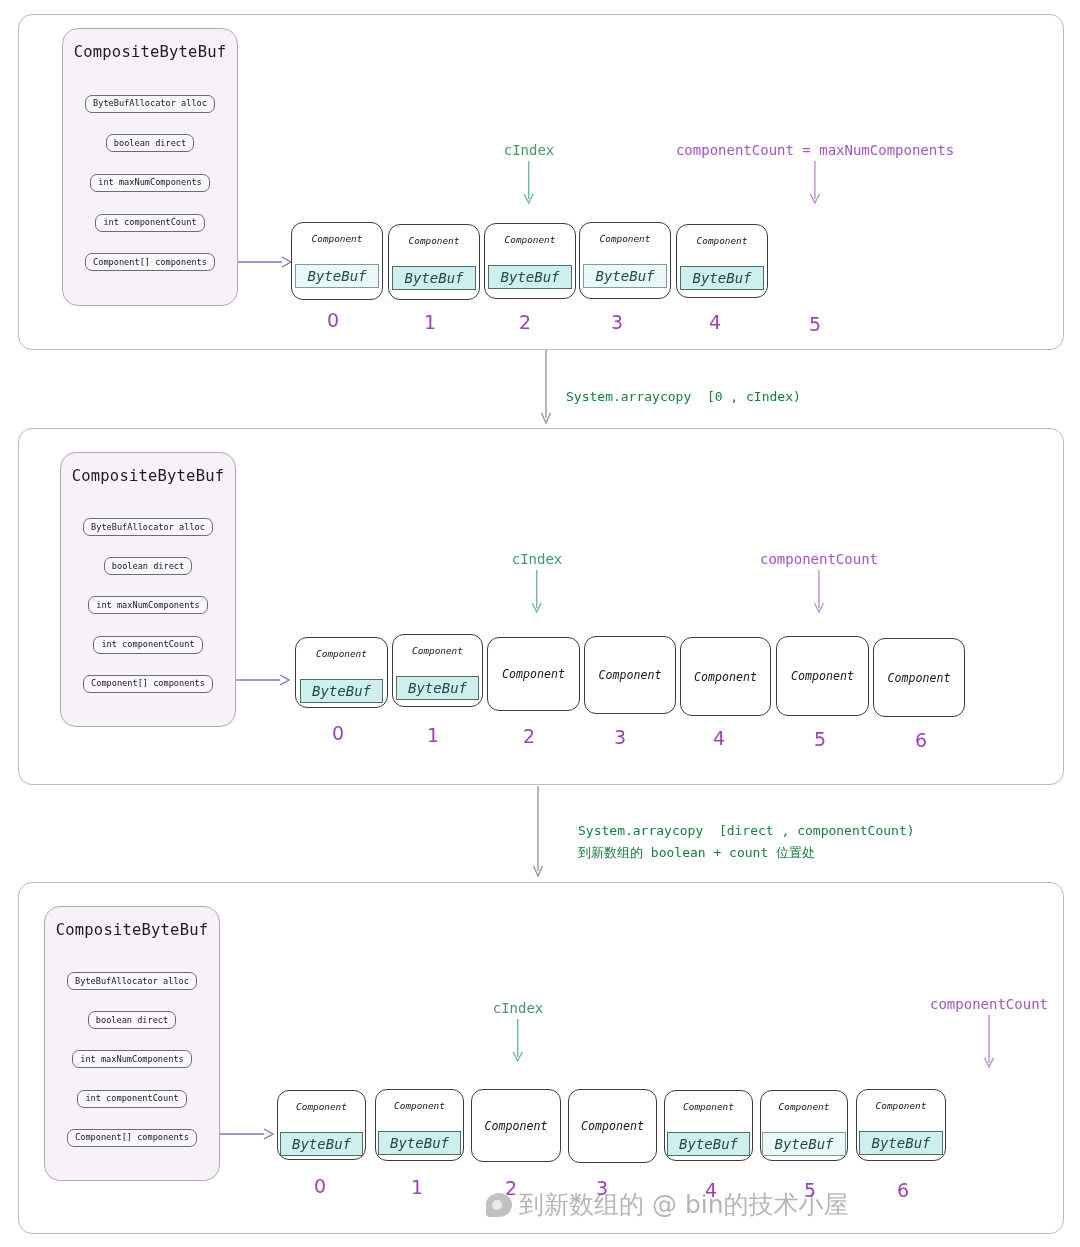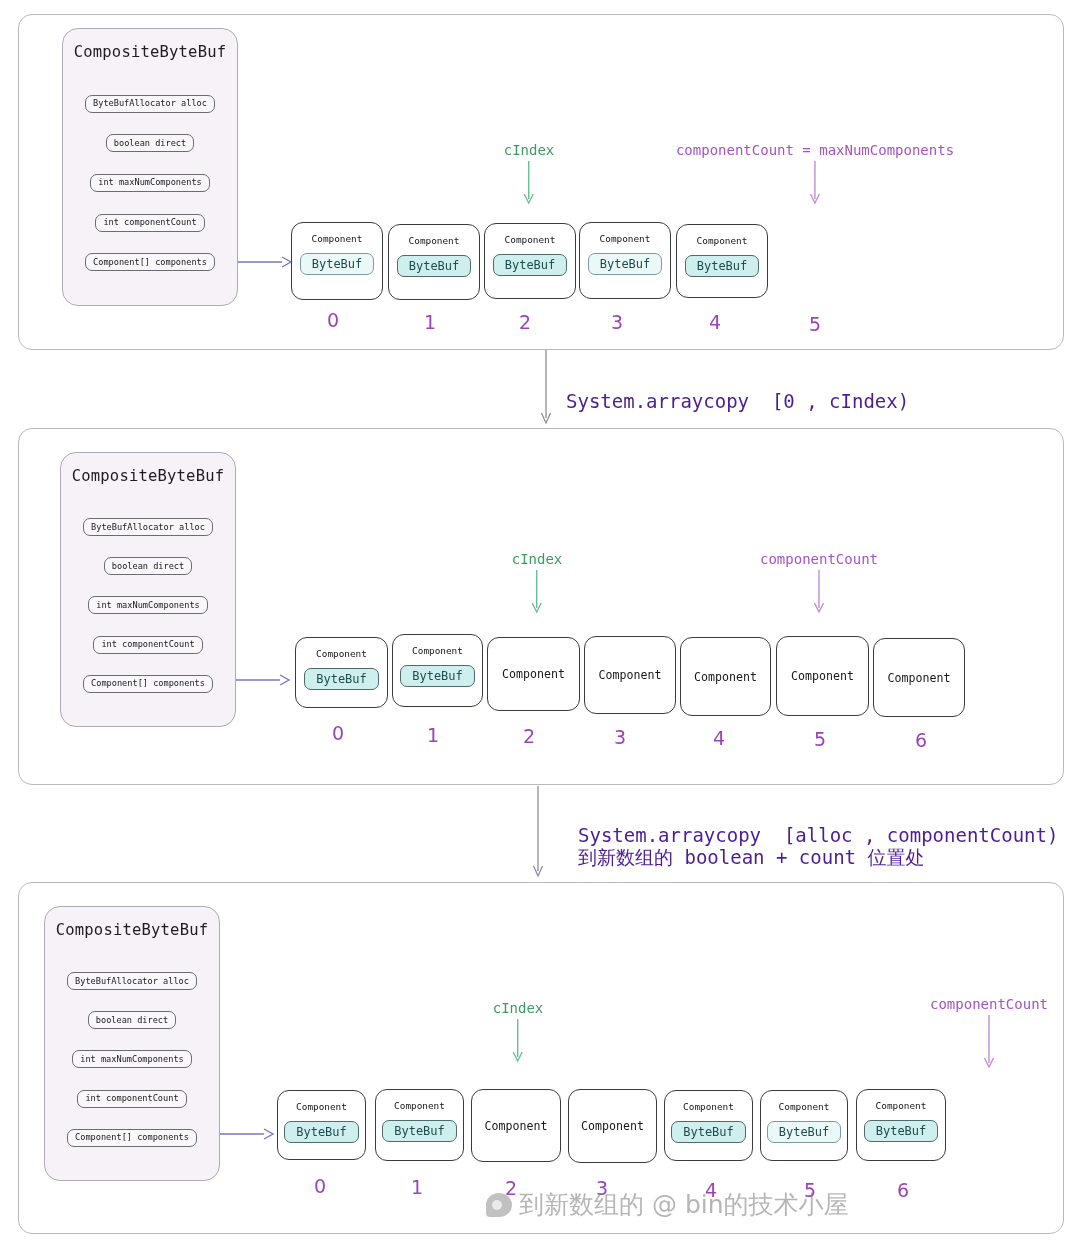--- a/index.html
+++ b/index.html
@@ -48,33 +48,33 @@
     padding:3.5px 7px;white-space:nowrap;line-height:1.05;
   }
 
   
   .comp{
     position:absolute;
     border:1.3px solid #3a3a42;
     border-radius:12px;
     background:#ffffff;
     box-sizing:border-box;
-    display:flex;flex-direction:column;align-items:center;
+    display:flex;flex-direction:column;align-items:center;font-style:italic;
   }
   .comp.filled{justify-content:flex-start;}
   .comp.empty{justify-content:center;}
   .comp-label{font-size:9.4px;color:#17171b;white-space:nowrap;}
   .comp.filled .comp-label{margin-top:10px;}
   .comp.empty  .comp-label{font-size:11.6px;}
   .bytebuf{
-    margin-top:9px;
+    margin-top:20px;
     border:1.2px solid #4e6b6b;
-    border-radius:7px;
+    border-radius:0;
     background:#cfeeee;
-    font-size:12px;color:#1d4d4d;
+    font-size:14px;color:#1d4d4d;
     padding:3.5px 11px;white-space:nowrap;line-height:1.05;
   }
   .bytebuf.pale{background:#eaf8f8;border-color:#7b9d9d;}
 
   
   .idx{
     position:absolute;
     font-size:19px;color:#9d43b8;
     transform:translateX(-50%);
     text-align:center;white-space:nowrap;
@@ -87,21 +87,21 @@
   .ann.green .ann-text{color:#3f9966;}
   .ann.purple .ann-text{color:#a653c4;}
   .ann svg{display:block;margin:2px auto 0 auto;}
 
   
   .connector{position:absolute;}
 
   
   .trans{
     position:absolute;
-    color:#4c1d95;font-size:19px;line-height:1.5;white-space:pre;
+    color:#15803d;font-size:13px;line-height:1.5;white-space:pre;
   }
 
   
   .watermark{
     position:absolute;
     display:flex;align-items:center;gap:7px;
     color:#7a7a7a;opacity:.55;
     font-family:"DejaVu Sans","Liberation Sans",sans-serif;
     font-size:25px;white-space:nowrap;pointer-events:none;
   }
@@ -248,21 +248,21 @@
 <div class="idx" style="left:529px;top:725px;">2</div>
 <div class="idx" style="left:620px;top:726px;">3</div>
 <div class="idx" style="left:719px;top:727px;">4</div>
 <div class="idx" style="left:820px;top:728px;">5</div>
 <div class="idx" style="left:921px;top:729px;">6</div>
 
 <svg class="connector" style="left:530px;top:786px;width:16px;height:96px;">
   <line x1="8" y1="0" x2="8" y2="85" stroke="#8d8da0" stroke-width="1.3"></line>
   <path d="M3.5 80 L8 90 L12.5 80" fill="none" stroke="#8d8da0" stroke-width="1.3"></path>
 </svg>
-<div class="trans" style="left:578px;top:821px;">System.arraycopy  [alloc , componentCount)</div>
+<div class="trans" style="left:578px;top:821px;">System.arraycopy  [direct , componentCount)</div>
 <div class="trans" style="left:578px;top:843px;">到新数组的 boolean + count 位置处</div>
 
 <div class="frame" id="frame-3"></div>
 
 <div class="cbb" id="cbb-3" style="left:44px;top:906px;width:176px;height:275px;">
   <div class="cbb-title">CompositeByteBuf</div>
   <div class="cbb-fields">
     <div class="cbb-field">ByteBufAllocator alloc</div>
     <div class="cbb-field">boolean direct</div>
     <div class="cbb-field">int maxNumComponents</div>

